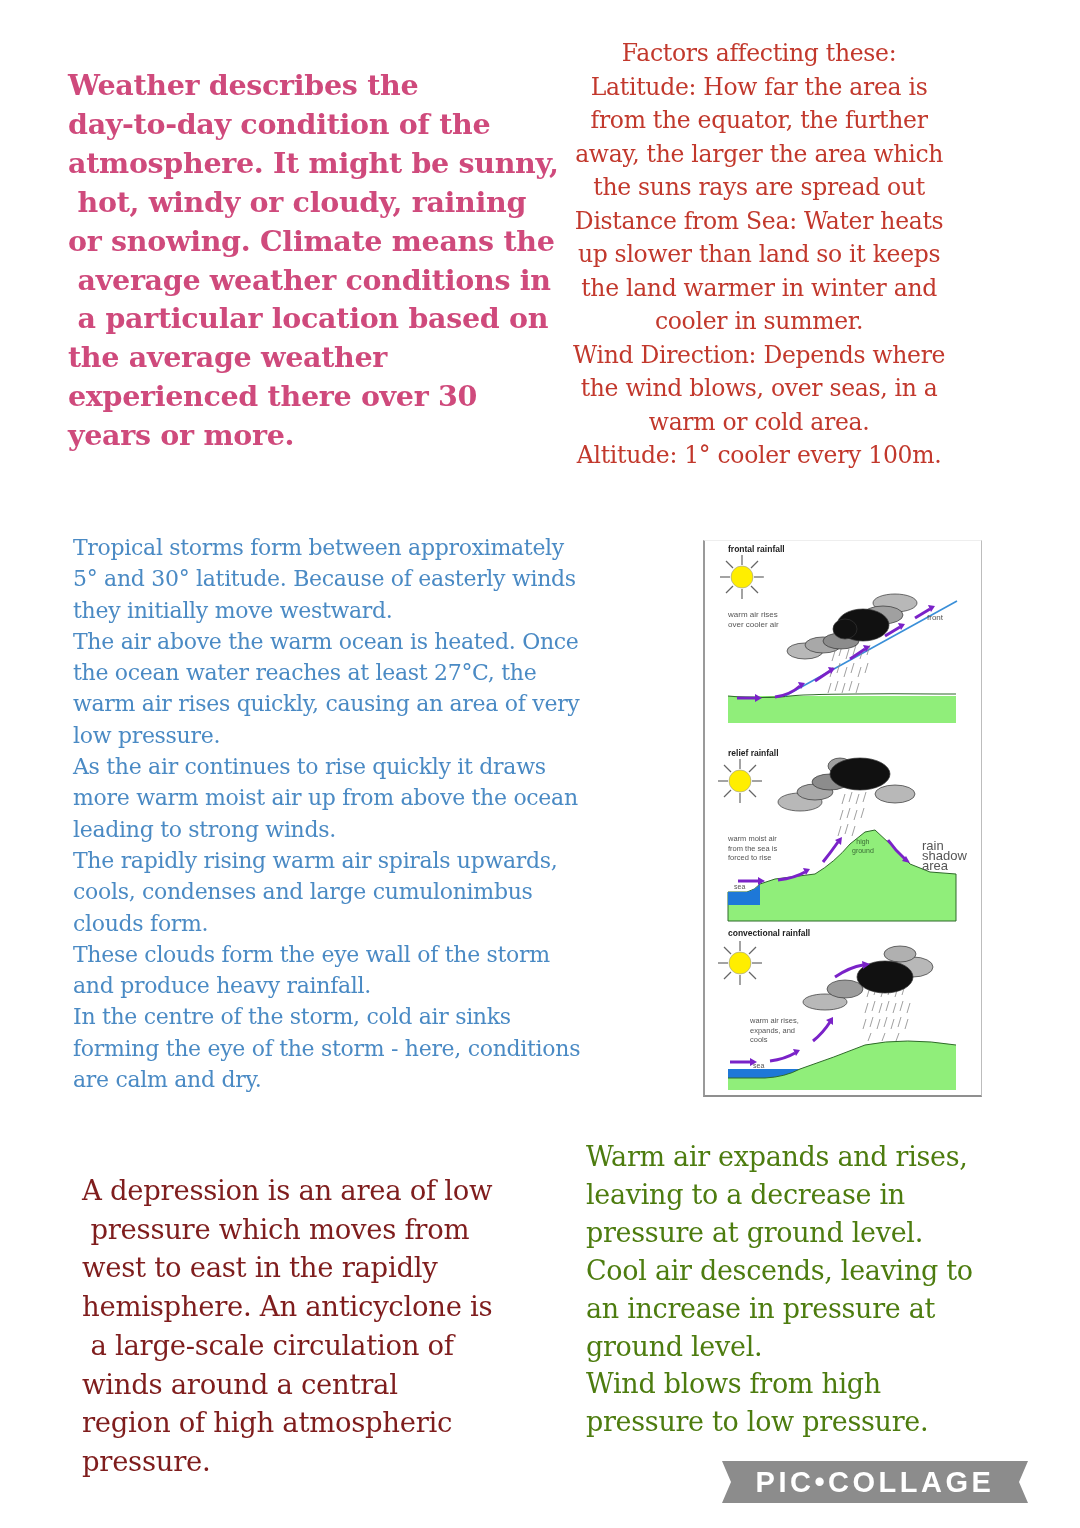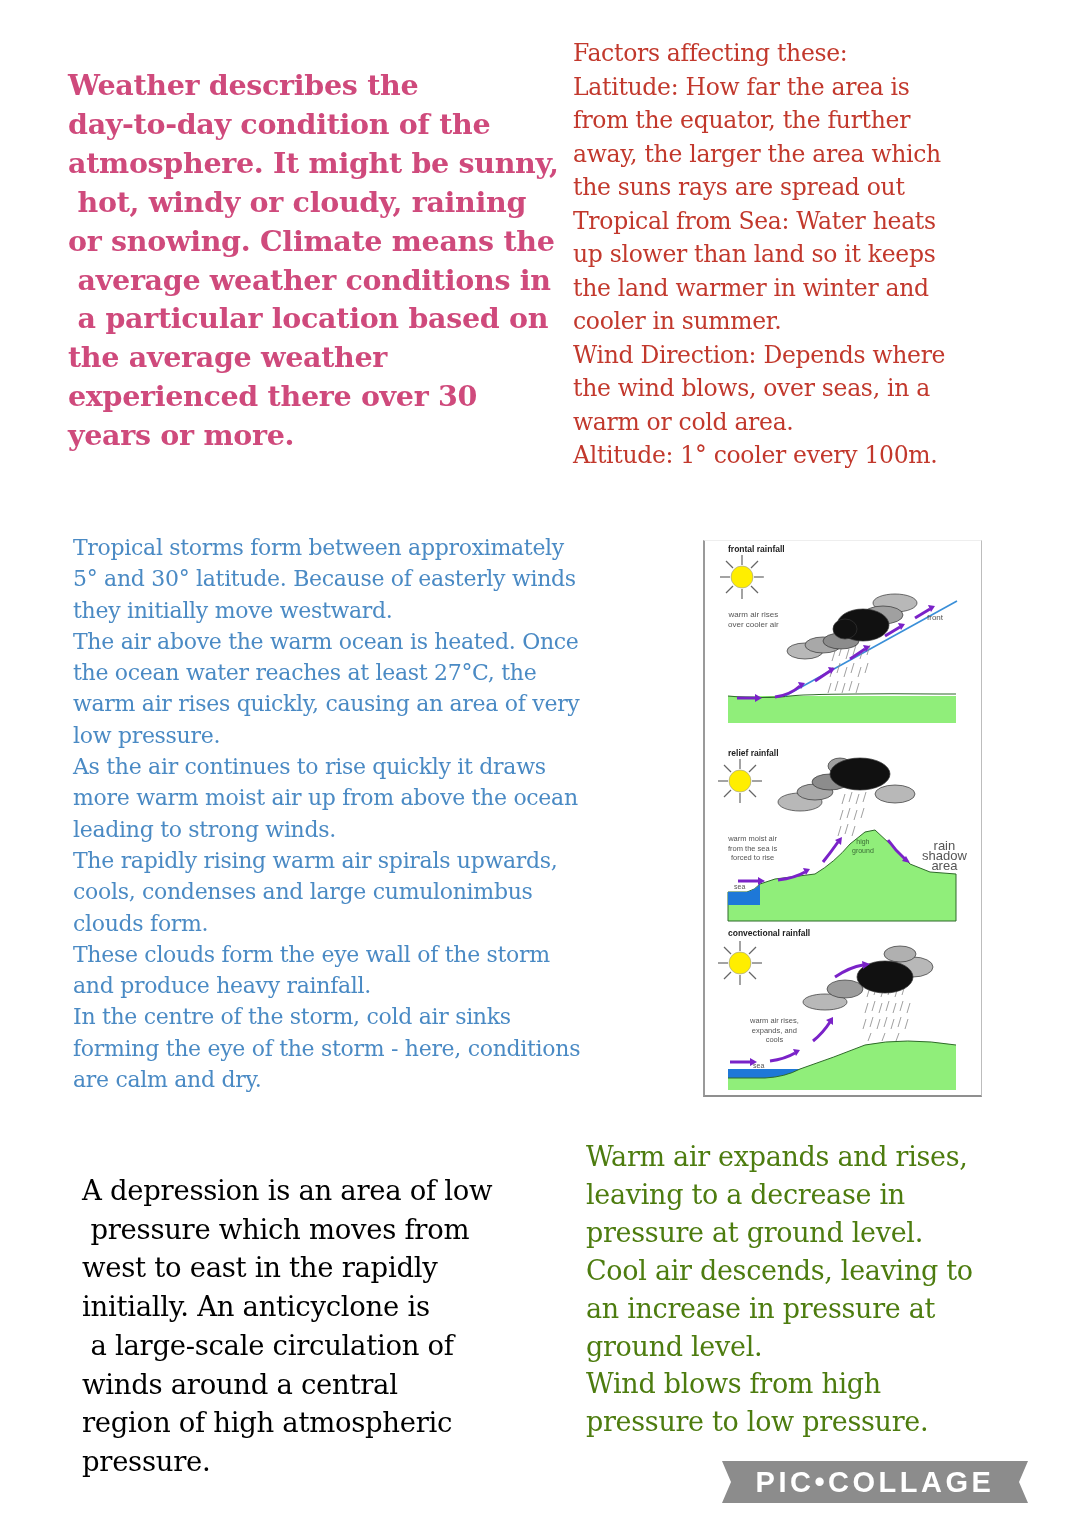--- a/index.html
+++ b/index.html
@@ -5,44 +5,44 @@
     html, body { margin: 0; padding: 0; }
     body {
       width: 1080px; height: 1528px; background: #ffffff;
       position: relative; overflow: hidden;
       font-family: "DejaVu Serif", "Liberation Serif", serif;
     }
     .block { position: absolute; margin: 0; }
     .line { display: block; white-space: pre; }
 
     #weather-def { left: 68px; top: 66px; font-size: 28.5px; line-height: 38.9px; color: #cf4a7c; font-weight: bold; }
-    #factors { left: 573px; top: 37px; font-size: 23.5px; line-height: 33.5px; color: #c2382c; }
+    #factors { left: 573px; top: 37px; font-size: 23.5px; line-height: 33.5px; color: #c2382c; text-align: center; }
     #tropical { left: 73px; top: 532px; font-size: 22px; line-height: 31.3px; color: #4a8ac4; }
-    #depression { left: 82px; top: 1171px; font-size: 27.5px; line-height: 38.7px; color: #000000; }
+    #depression { left: 82px; top: 1171px; font-size: 27.5px; line-height: 38.7px; color: #7f1d1d; }
     #pressure { left: 586px; top: 1138px; font-size: 27px; line-height: 37.9px; color: #4d7c0f; }
 
     #weather-def, #factors, #tropical, #depression, #pressure { letter-spacing: -0.3px; }
 
     
     #diagram {
       position: absolute; left: 703px; top: 540px; width: 279px; height: 557px;
       border-left: 2px solid #9a9a9a; border-right: 1px solid #bdbdbd;
       border-bottom: 2px solid #8f8f8f; border-top: 1px solid #eeeeee;
       background: #ffffff; box-sizing: border-box;
     }
     .panel { position: absolute; left: 0; width: 260px; }
     .panel svg { display: block; }
     .panel-title {
       position: absolute; left: 23px; top: 3px;
       font-family: "Liberation Sans", sans-serif; font-weight: bold;
       font-size: 8.5px; color: #222;
     }
     .lbl {
       position: absolute; font-family: "Liberation Sans", sans-serif;
-      font-size: 8px; line-height: 10px; color: #555; white-space: pre; text-align: center;
+      font-size: 8px; line-height: 10px; color: #555; white-space: pre;
     }
 
     
     #watermark {
       position: absolute; left: 722px; top: 1461px; width: 306px; height: 42px;
     }
     #watermark svg { position: absolute; left: 0; top: 0; }
     #watermark-text {
       position: absolute; left: 0; top: 0; width: 306px; height: 42px;
       line-height: 42px; text-align: center; color: #ffffff;
@@ -65,21 +65,21 @@
   <span class="line">experienced there over 30</span>
   <span class="line">years or more.</span>
 </div>
 
 <div id="factors" class="block">
   <span class="line">Factors affecting these:</span>
   <span class="line">Latitude: How far the area is</span>
   <span class="line">from the equator, the further</span>
   <span class="line">away, the larger the area which</span>
   <span class="line">the suns rays are spread out</span>
-  <span class="line">Tropical from Sea: Water heats</span>
+  <span class="line">Distance from Sea: Water heats</span>
   <span class="line">up slower than land so it keeps</span>
   <span class="line">the land warmer in winter and</span>
   <span class="line">cooler in summer.</span>
   <span class="line">Wind Direction: Depends where</span>
   <span class="line">the wind blows, over seas, in a</span>
   <span class="line">warm or cold area.</span>
   <span class="line">Altitude: 1° cooler every 100m.</span>
 </div>
 
 <div id="tropical" class="block">
@@ -299,21 +299,21 @@
 expands, and
 cools</span>
     <span class="lbl" style="left:48px; top:134px; font-size:7px;">sea</span>
   </div>
 </div>
 
 <div id="depression" class="block">
   <span class="line">A depression is an area of low</span>
   <span class="line"> pressure which moves from</span>
   <span class="line">west to east in the rapidly</span>
-  <span class="line">initially. An anticyclone is</span>
+  <span class="line">hemisphere. An anticyclone is</span>
   <span class="line"> a large-scale circulation of</span>
   <span class="line">winds around a central</span>
   <span class="line">region of high atmospheric</span>
   <span class="line">pressure.</span>
 </div>
 
 <div id="pressure" class="block">
   <span class="line">Warm air expands and rises,</span>
   <span class="line">leaving to a decrease in</span>
   <span class="line">pressure at ground level.</span>

